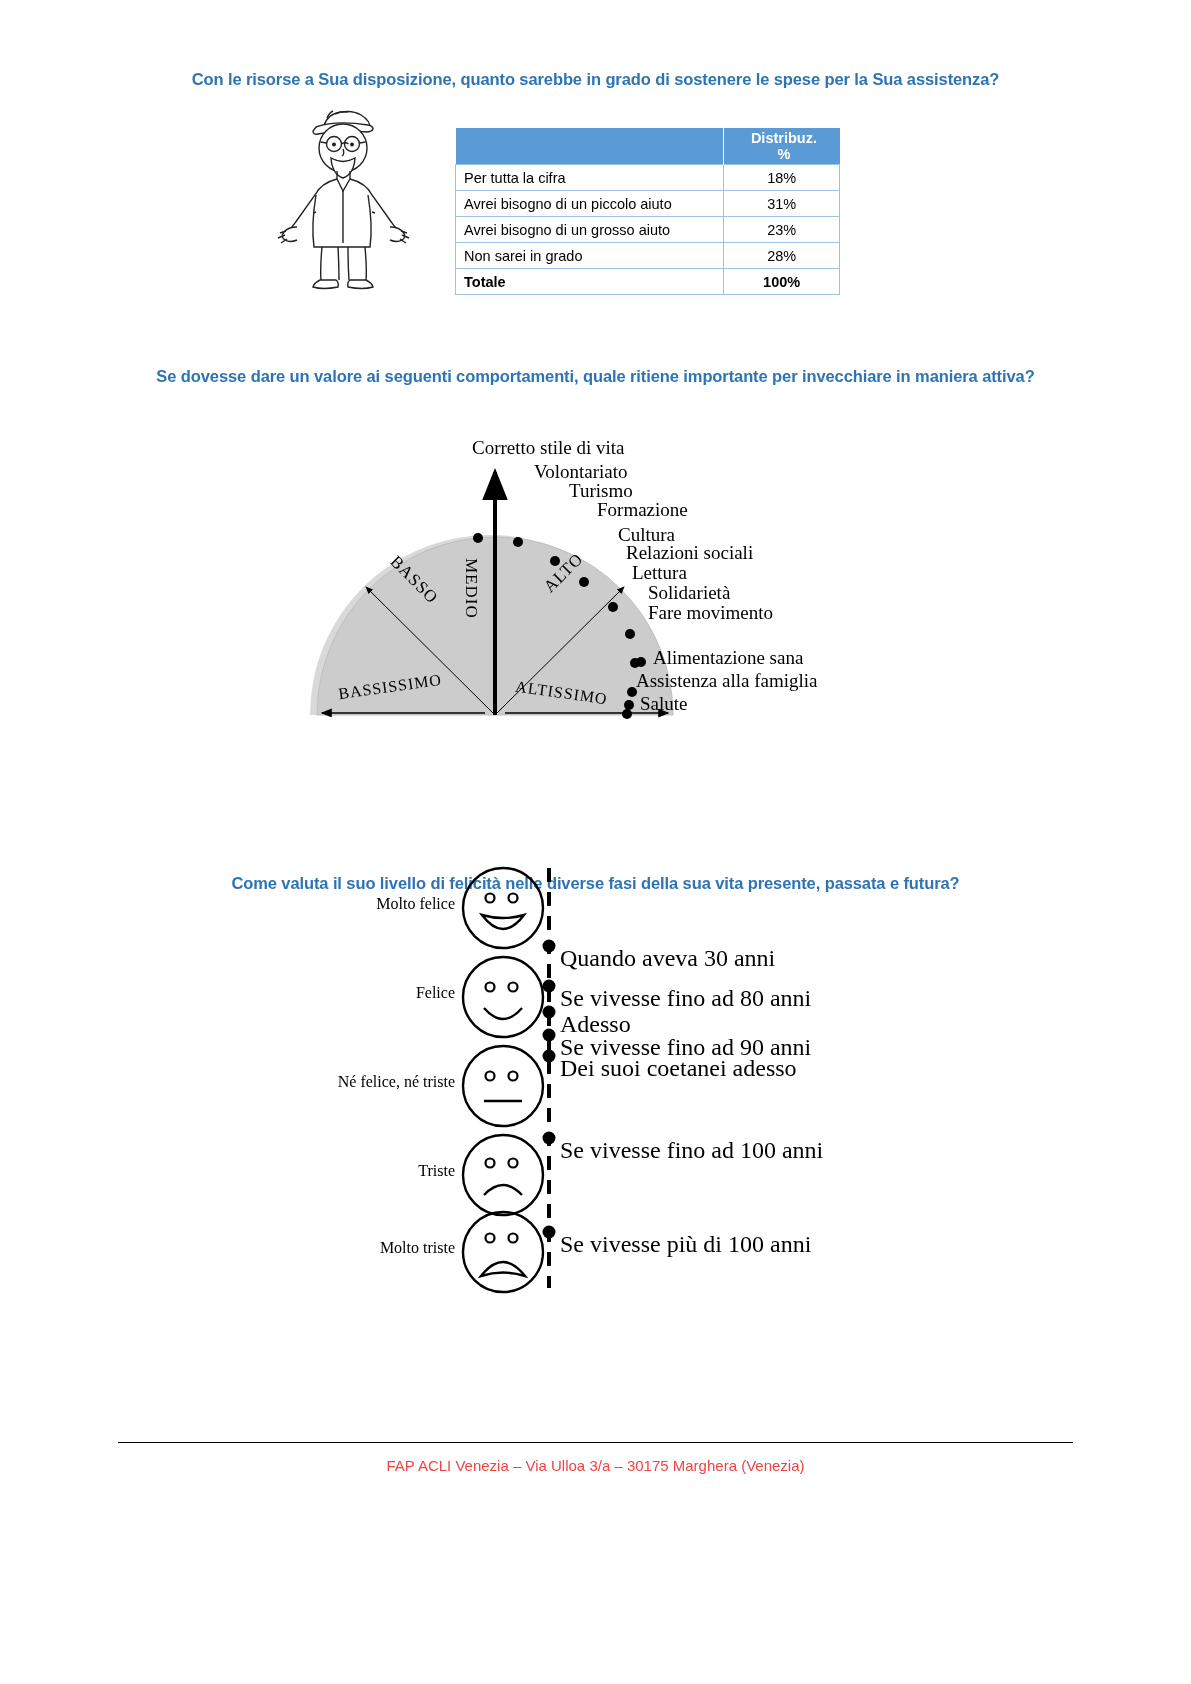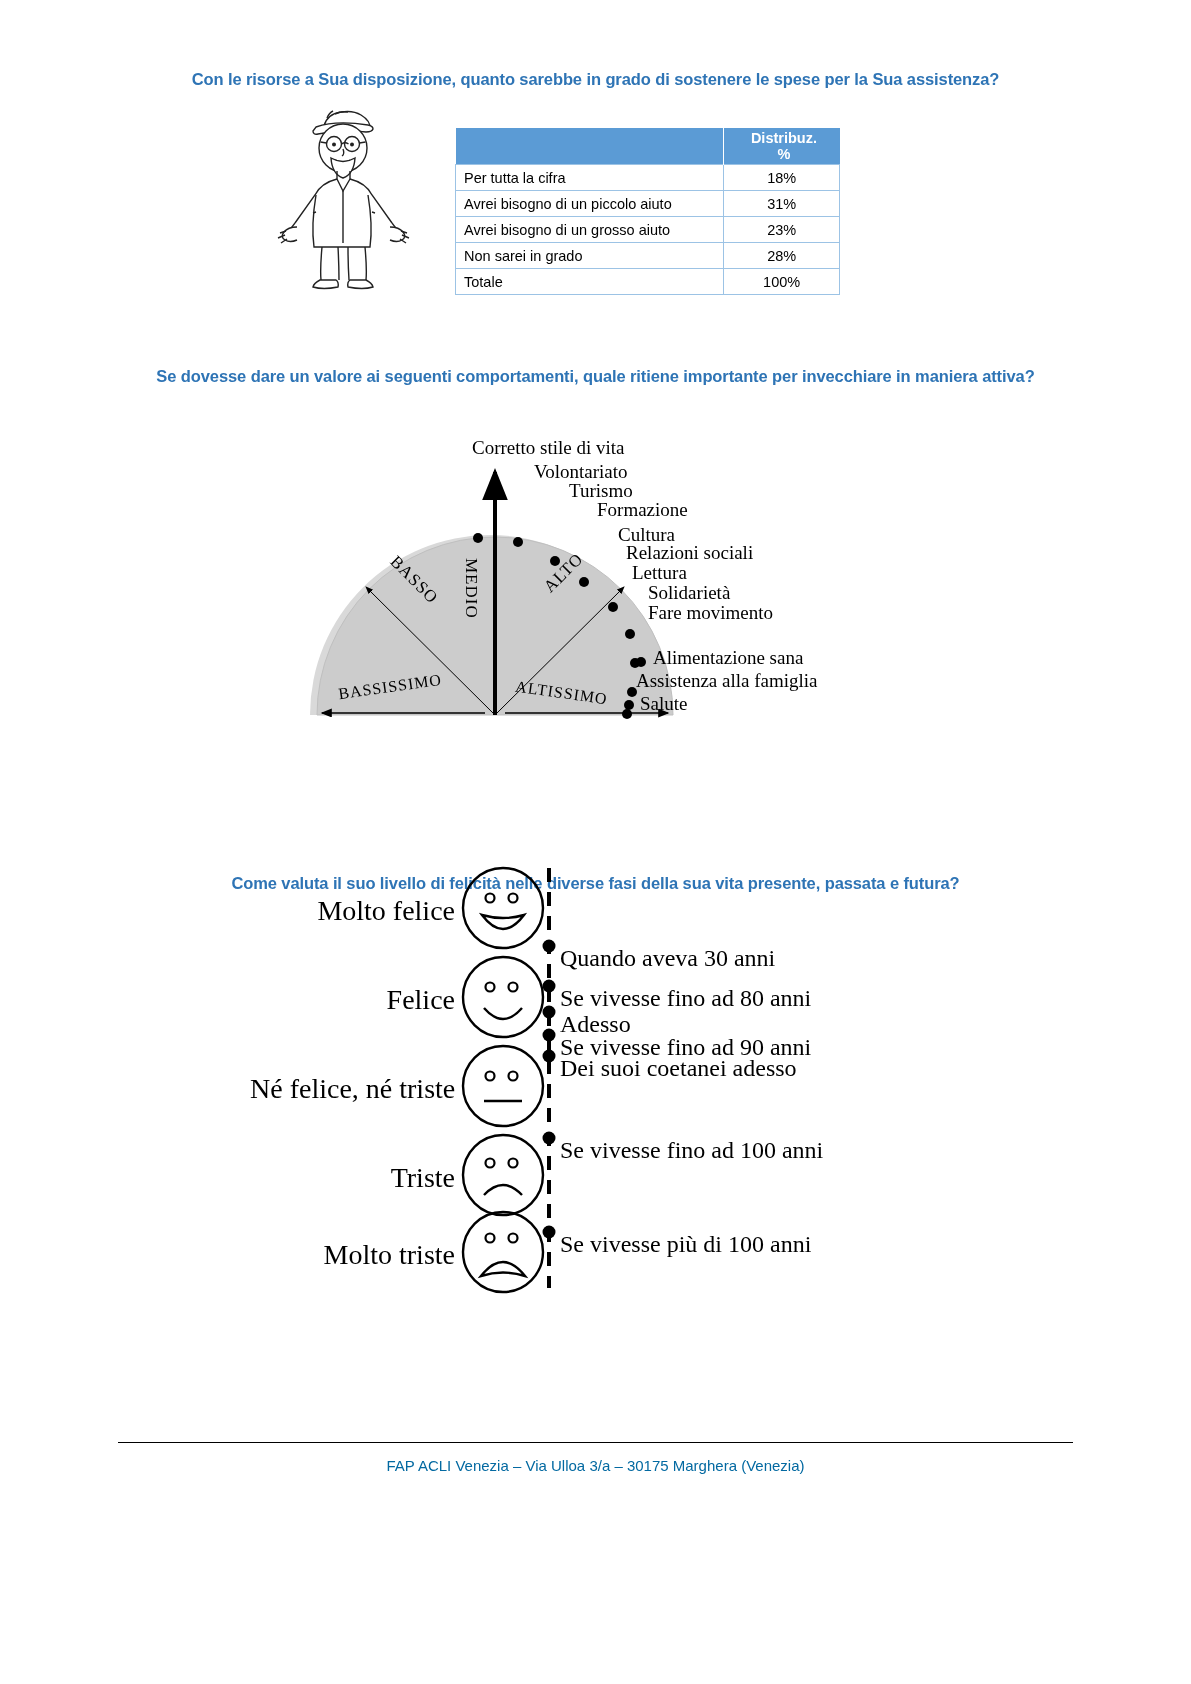--- a/index.html
+++ b/index.html
@@ -71,21 +71,21 @@
   }
   .dist-table tbody td {
     border-top: 1px solid #9CC3E5;
     border-bottom: 1px solid #9CC3E5;
     border-left: 1px solid #9CC3E5;
     border-right: 1px solid #9CC3E5;
   }
   .dist-table tbody td.lbl { text-align: left; }
   .dist-table tbody td.val { text-align: center; }
   .dist-table tbody tr.total td {
-    font-weight: normal;
+    font-weight: bold;
     border-top: 1px solid #9CC3E5;
     border-bottom: 1px solid #9CC3E5;
   }
 
   
   #section2 { position: absolute; left: 0; top: 0; width: 1191px; }
   .semi-wrap {
     position: absolute;
     left: 280px;
     top: 430px;
@@ -107,21 +107,21 @@
     position: absolute;
     left: 250px;
     top: 860px;
     width: 700px;
     height: 440px;
   }
   .happy-svg { position: absolute; left: 0; top: 0; }
   .mood-label {
     position: absolute;
     font-family: "Liberation Serif", serif;
-    font-size: 28px;
+    font-size: 16px;
     color: #000;
     text-align: right;
     white-space: nowrap;
   }
   .event-label {
     position: absolute;
     font-family: "Liberation Serif", serif;
     font-size: 24px;
     color: #000;
     white-space: nowrap;
@@ -140,21 +140,21 @@
     position: absolute;
     left: 118px;
     top: 12px;
     width: 955px;
     border-top: 1px solid #000;
     height: 0;
   }
   .footer-line {
     font-family: "Liberation Sans", sans-serif;
     font-size: 15px;
-    color: #0369a1;
+    color: #ef4444;
     line-height: 1.55;
   }
   #footer .lines { position: absolute; left: 0; top: 24px; width: 1191px; }
 </style>
 </head>
 <body>
 
 <div id="section1">
 
   <div class="q-heading" style="left:118px; top:60px; width:955px;margin-top:8px;">Con le risorse a Sua disposizione, quanto sarebbe in grado di sostenere le spese per la Sua assistenza?</div>

